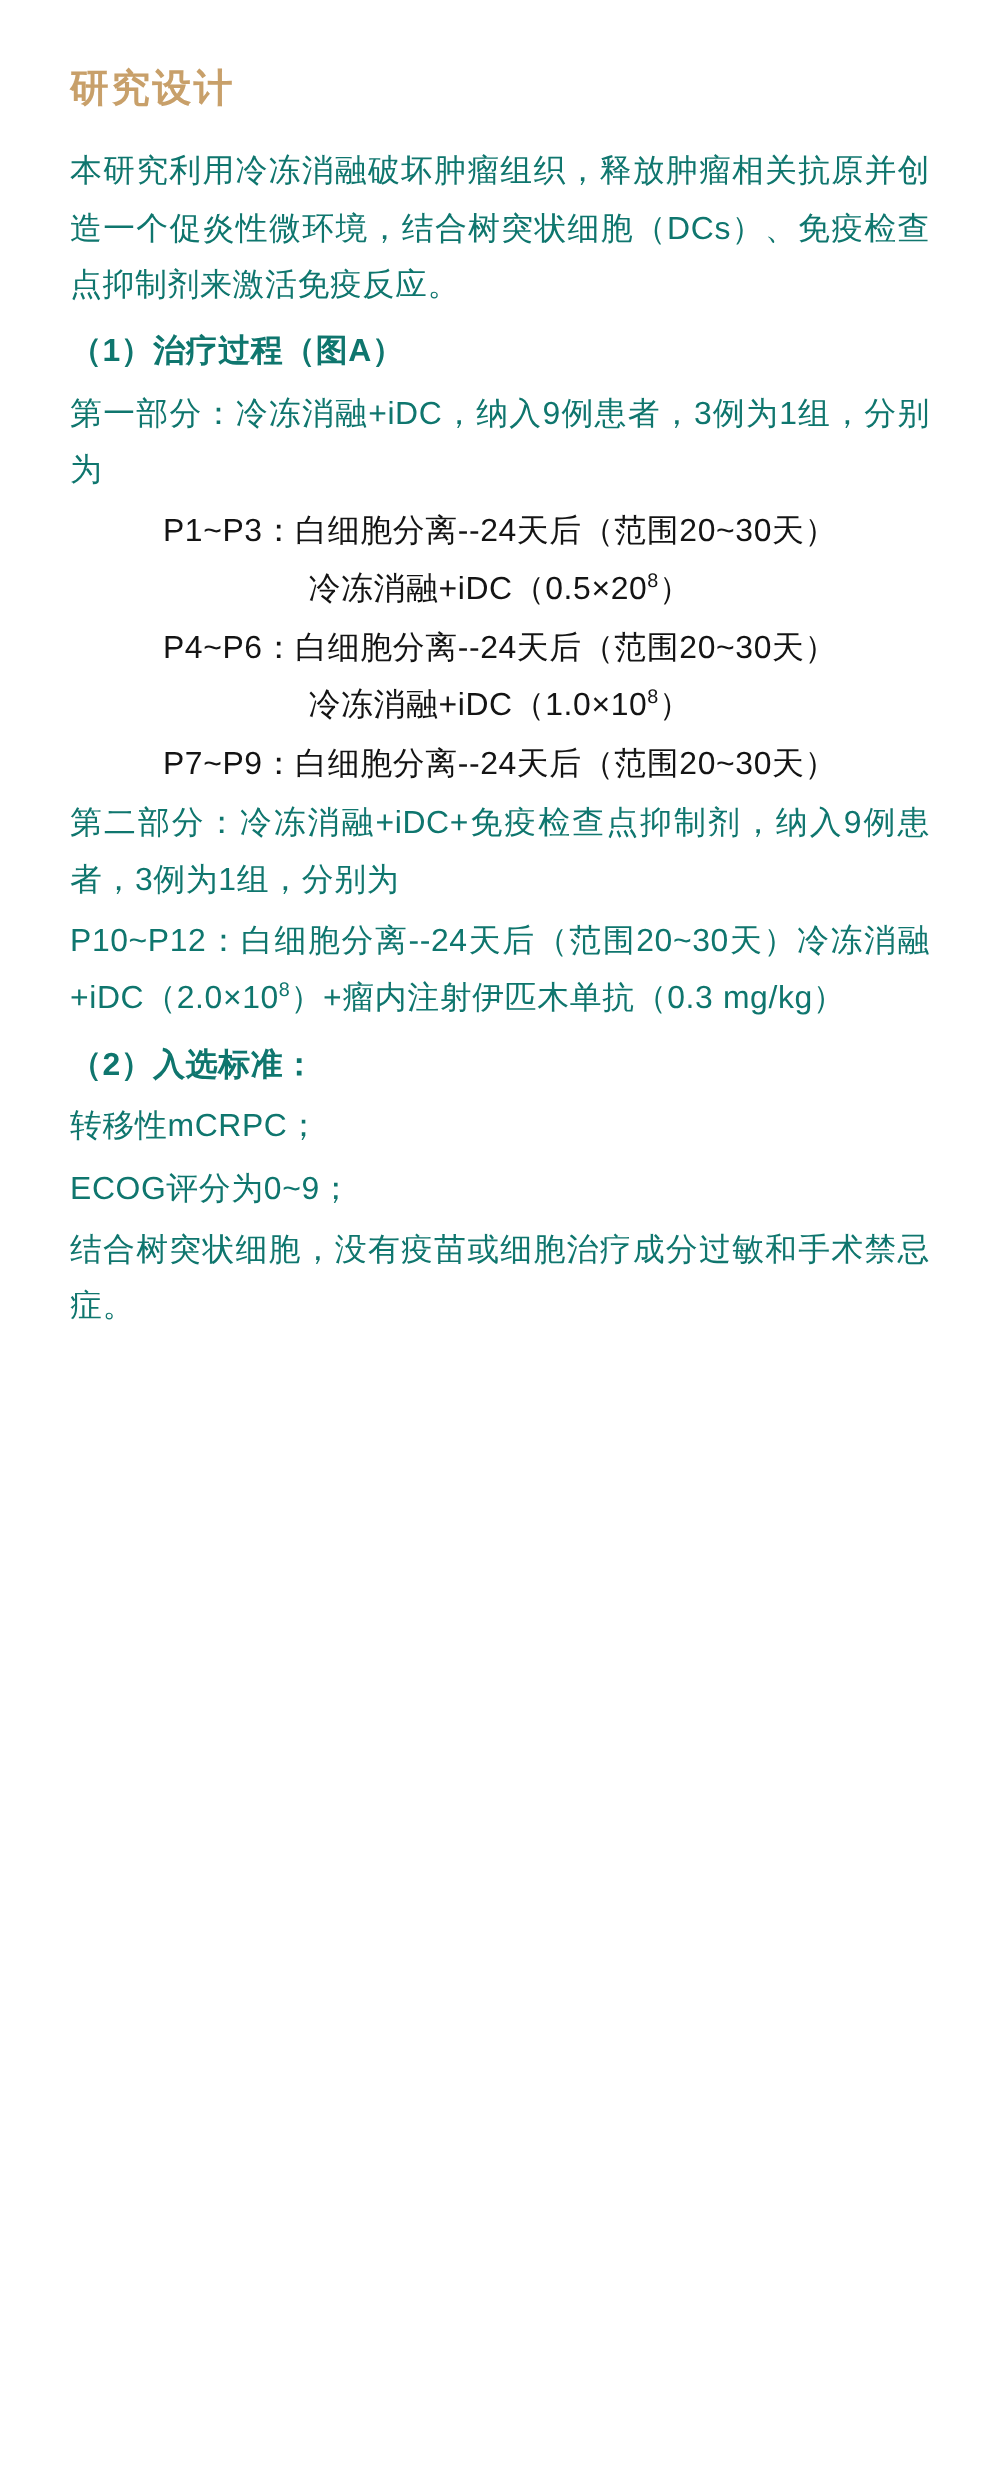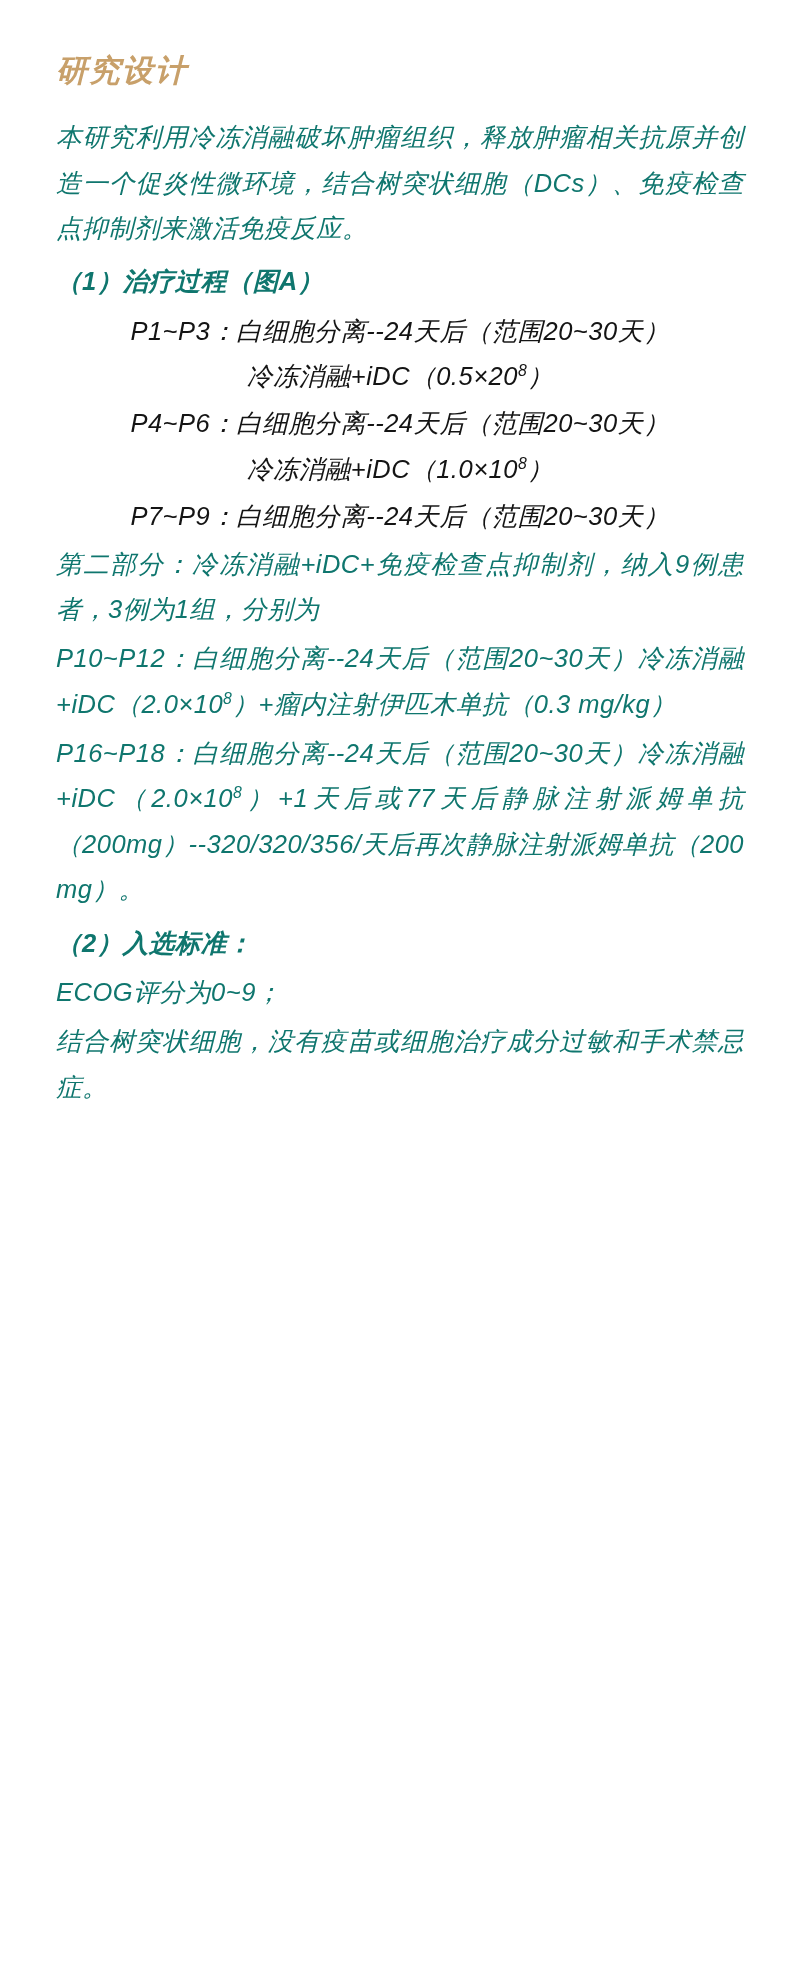--- a/index.html
+++ b/index.html
@@ -12,21 +12,20 @@
     background: #ffffff;
     font-family: "Liberation Sans", "DejaVu Sans", sans-serif;
     color: #1a1a1a;
   }
   .page {
     width: 800px;
     min-height: 1988px;
     box-sizing: border-box;
     padding: 40px 56px 46px 56px;
     background: #ffffff;
-    font-style: italic;
   }
   .section-title {
     font-size: 31px;
     font-weight: bold;
     color: #c8a06a;
     letter-spacing: 2px;
     margin: 12px 0 26px 0;
     line-height: 1.2;
   }
   .para {
@@ -63,40 +62,41 @@
 <body>
 
 <div class="page">
 
   <h1 class="section-title">研究设计</h1>
 
   <p class="para">本研究利用冷冻消融破坏肿瘤组织，释放肿瘤相关抗原并创造一个促炎性微环境，结合树突状细胞（DCs）、免疫检查点抑制剂来激活免疫反应。</p>
 
   <p class="para head">（1）治疗过程（图A）</p>
 
+  <p class="para">第一部分：冷冻消融+iDC，纳入9例患者，3例为1组，分别为</p>
 
   <div class="block">
     <div class="line">P1~P3：白细胞分离--24天后（范围20~30天）</div>
     <div class="line"><span>冷冻消融+iDC（0.5×20</span><sup>8</sup><span>）</span></div>
   </div>
 
   <div class="block">
     <div class="line">P4~P6：白细胞分离--24天后（范围20~30天）</div>
     <div class="line"><span>冷冻消融+iDC（1.0×10</span><sup>8</sup><span>）</span></div>
   </div>
 
   <div class="block">
     <div class="line">P7~P9：白细胞分离--24天后（范围20~30天）</div>
   </div>
 
   <p class="para">第二部分：冷冻消融+iDC+免疫检查点抑制剂，纳入9例患者，3例为1组，分别为</p>
 
   <p class="para"><span>P10~P12：白细胞分离--24天后（范围20~30天）冷冻消融+iDC（2.0×10</span><sup>8</sup><span>）+瘤内注射伊匹木单抗（0.3 mg/kg）</span></p>
 
 
-  <p class="para"><span>P16~P18：白细胞分离--24天后（范围20~30天）冷冻消融+iDC（2.0×10</span><sup>8</sup><span>）+1天后或77天后静脉注射派姆单抗（200mg）--320/320/356/天后再次静脉注射派姆单抗（200 mg）。</span></p>
 
   <p class="para head">（2）入选标准：</p>
 
+  <p class="para">转移性mCRPC；</p>
   <p class="para">ECOG评分为0~9；</p>
   <p class="para">结合树突状细胞，没有疫苗或细胞治疗成分过敏和手术禁忌症。</p>
 
 </div>
 
 </body></html>

